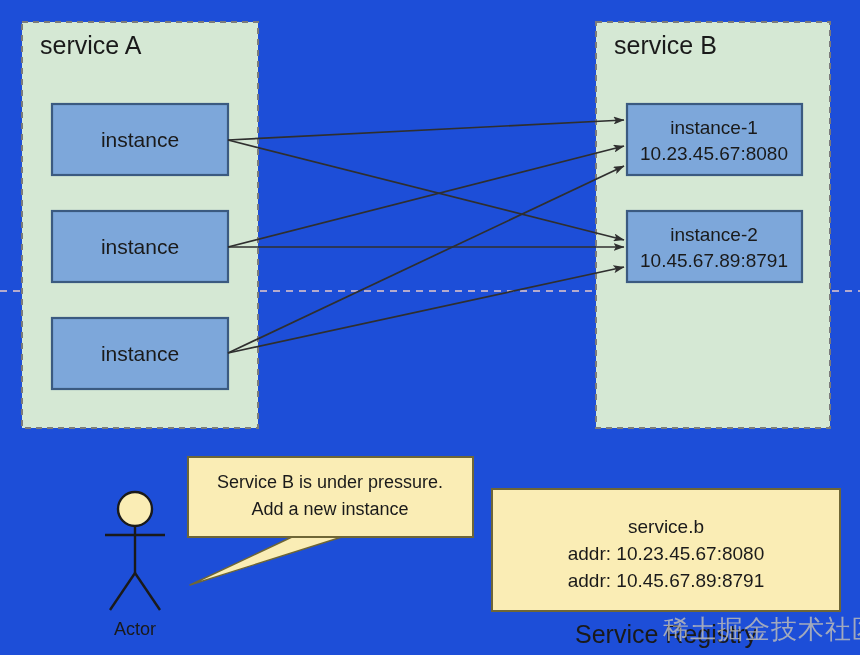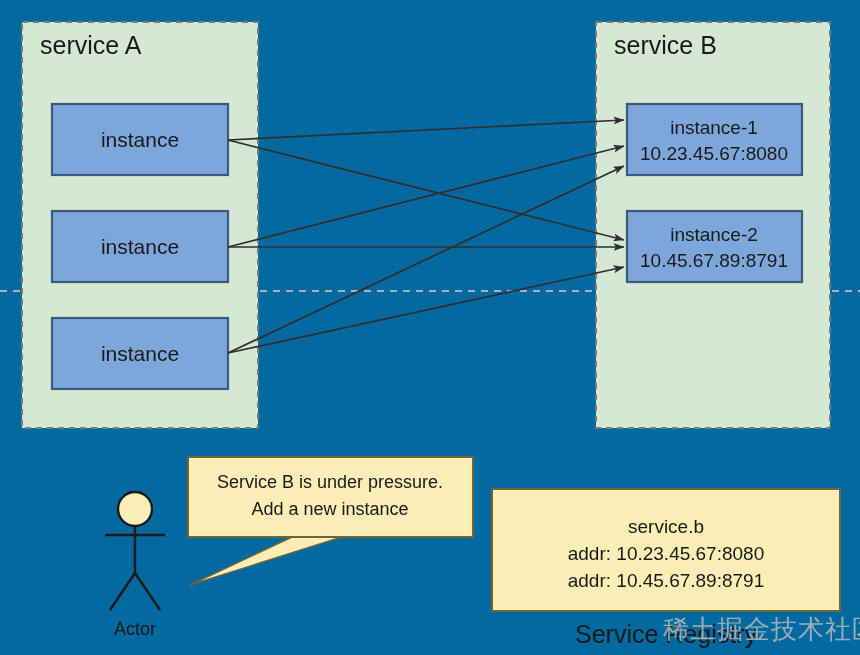--- a/index.html
+++ b/index.html
@@ -7,21 +7,21 @@
     padding: 0;
     background: #ffffff;
   }
   body {
     font-family: "Liberation Sans", sans-serif;
   }
   #stage {
     position: relative;
     width: 860px;
     height: 655px;
-    background: #0369a1;
+    background: #1d4ed8;
     overflow: hidden;
   }
   #stage svg.layer {
     position: absolute;
     left: 0;
     top: 0;
     width: 860px;
     height: 655px;
   }
   .svg-text {

